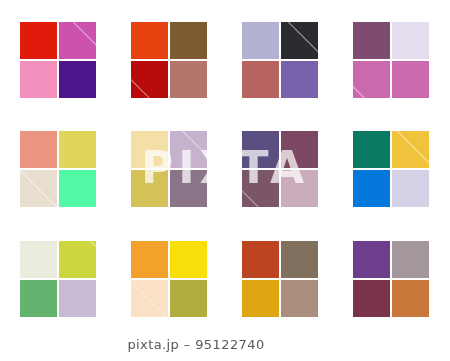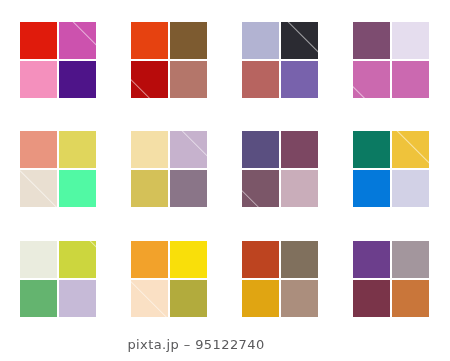--- a/index.html
+++ b/index.html
@@ -225,17 +225,18 @@
       <span class="swatch" style="background-color: rgb(201, 118, 58);"></span>
     </div>
   </div>
 
 </div>
 
 <div id="watermark">
   <div class="wm-diag d1"></div>
   <div class="wm-diag d2"></div>
   <div class="wm-diag d3"></div>
+  <div id="watermark-word">PIXTA</div>
 </div>
 
 <div id="footer">
   <span id="footer-text">pixta.jp – 95122740</span>
 </div>
 
 </body></html>

